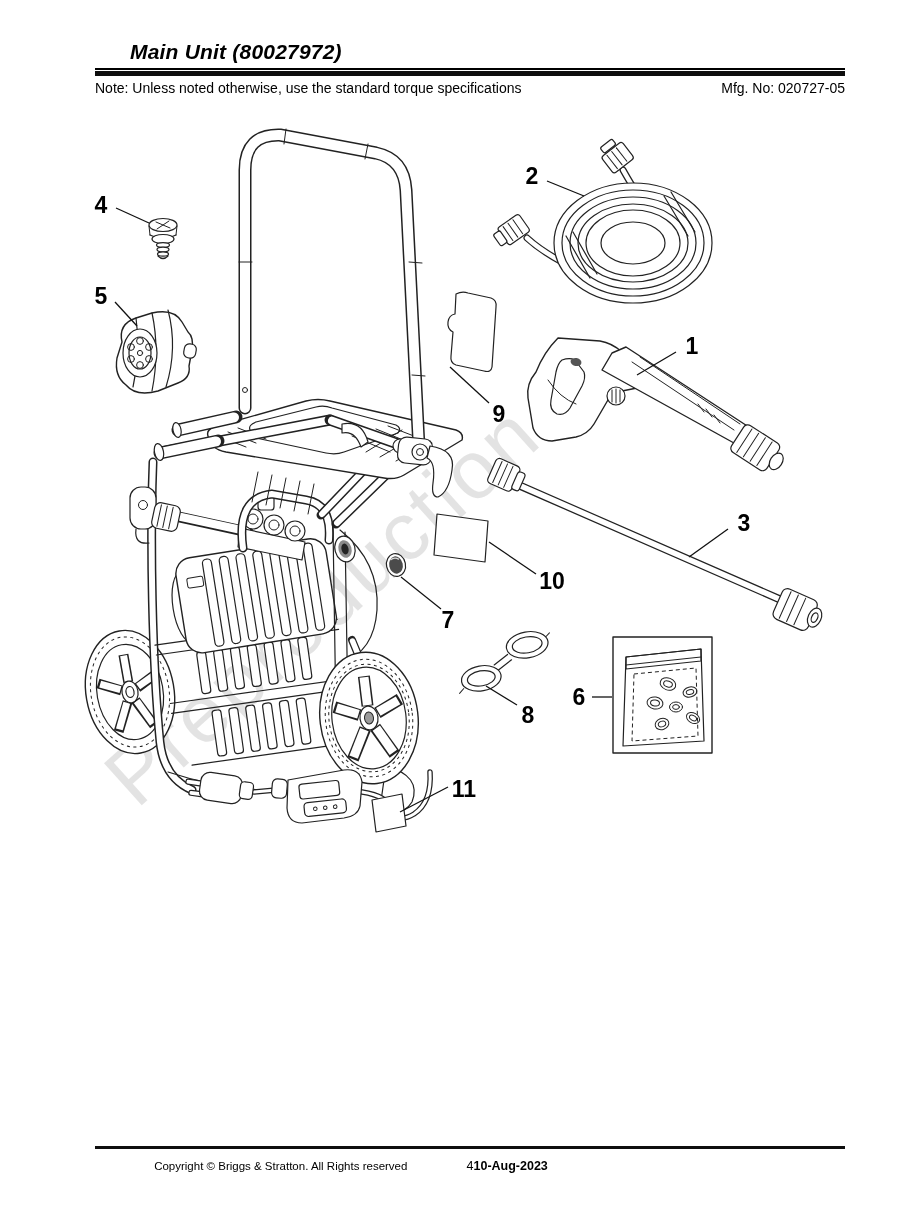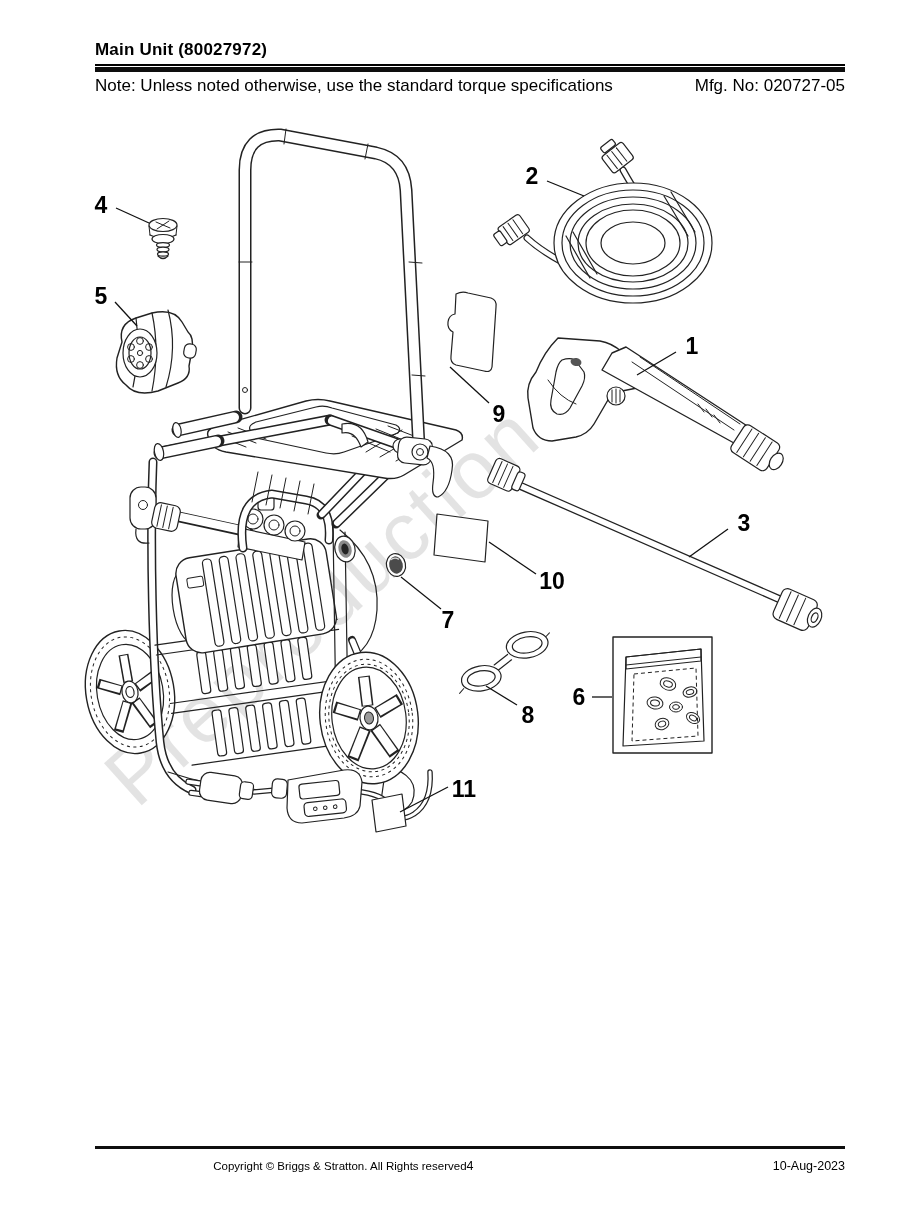--- a/index.html
+++ b/index.html
@@ -1,30 +1,30 @@
 <!DOCTYPE html>
 <html><head>
 <meta charset="utf-8">
 <style>
   html,body{margin:0;padding:0;}
   body{
     width:906px;height:1208px;position:relative;background:#ffffff;
     font-family:"Liberation Sans",sans-serif;color:#000;overflow:hidden;
   }
   .header{position:absolute;left:95px;width:750px;top:40px;}
-  .page-title{font-weight:bold;font-size:17px;letter-spacing:.2px;}
+  .page-title{font-style:italic;font-weight:bold;font-size:21px;letter-spacing:.2px;margin-left:35px;}
   .rule-thin{height:1.5px;background:#000;margin-top:4px;}
   .rule-thick{height:4.5px;background:#0e0e0e;margin-top:1.5px;}
-  .note-row{display:flex;justify-content:space-between;font-size:17px;margin-top:4px;}
+  .note-row{display:flex;justify-content:space-between;font-size:14px;margin-top:4px;}
   .footer{position:absolute;left:95px;width:750px;top:1146px;}
   .footer-bar{height:3px;background:#0e0e0e;}
   .footer-row{display:flex;font-size:11.5px;margin-top:10px;align-items:baseline;}
-  .footer-row .fl{flex:1;text-align:right;}
+  .footer-row .fl{flex:1;text-align:center;}
   .footer-row .fc{flex:0 0 auto;text-align:center;font-size:12.5px;}
-  .footer-row .fr{flex:1;text-align:right;font-size:12.5px;}
+  .footer-row .fr{flex:1;text-align:left;font-size:12.5px;font-weight:bold;}
   .watermark{
     position:absolute;left:118px;top:742px;font-size:82px;color:#d2d2d2;opacity:.6;
     letter-spacing:3px;white-space:nowrap;transform:rotate(-42deg);transform-origin:0 50%;
     pointer-events:none;
   }
   svg.diagram{position:absolute;left:0;top:0;}
   
   .ln{stroke:#222;stroke-width:1.2;fill:none;stroke-linecap:round;stroke-linejoin:round;}
   .lt{stroke:#222;stroke-width:1;fill:none;stroke-linecap:round;}
   .fw{stroke:#222;stroke-width:1.2;fill:#fff;stroke-linejoin:round;}

